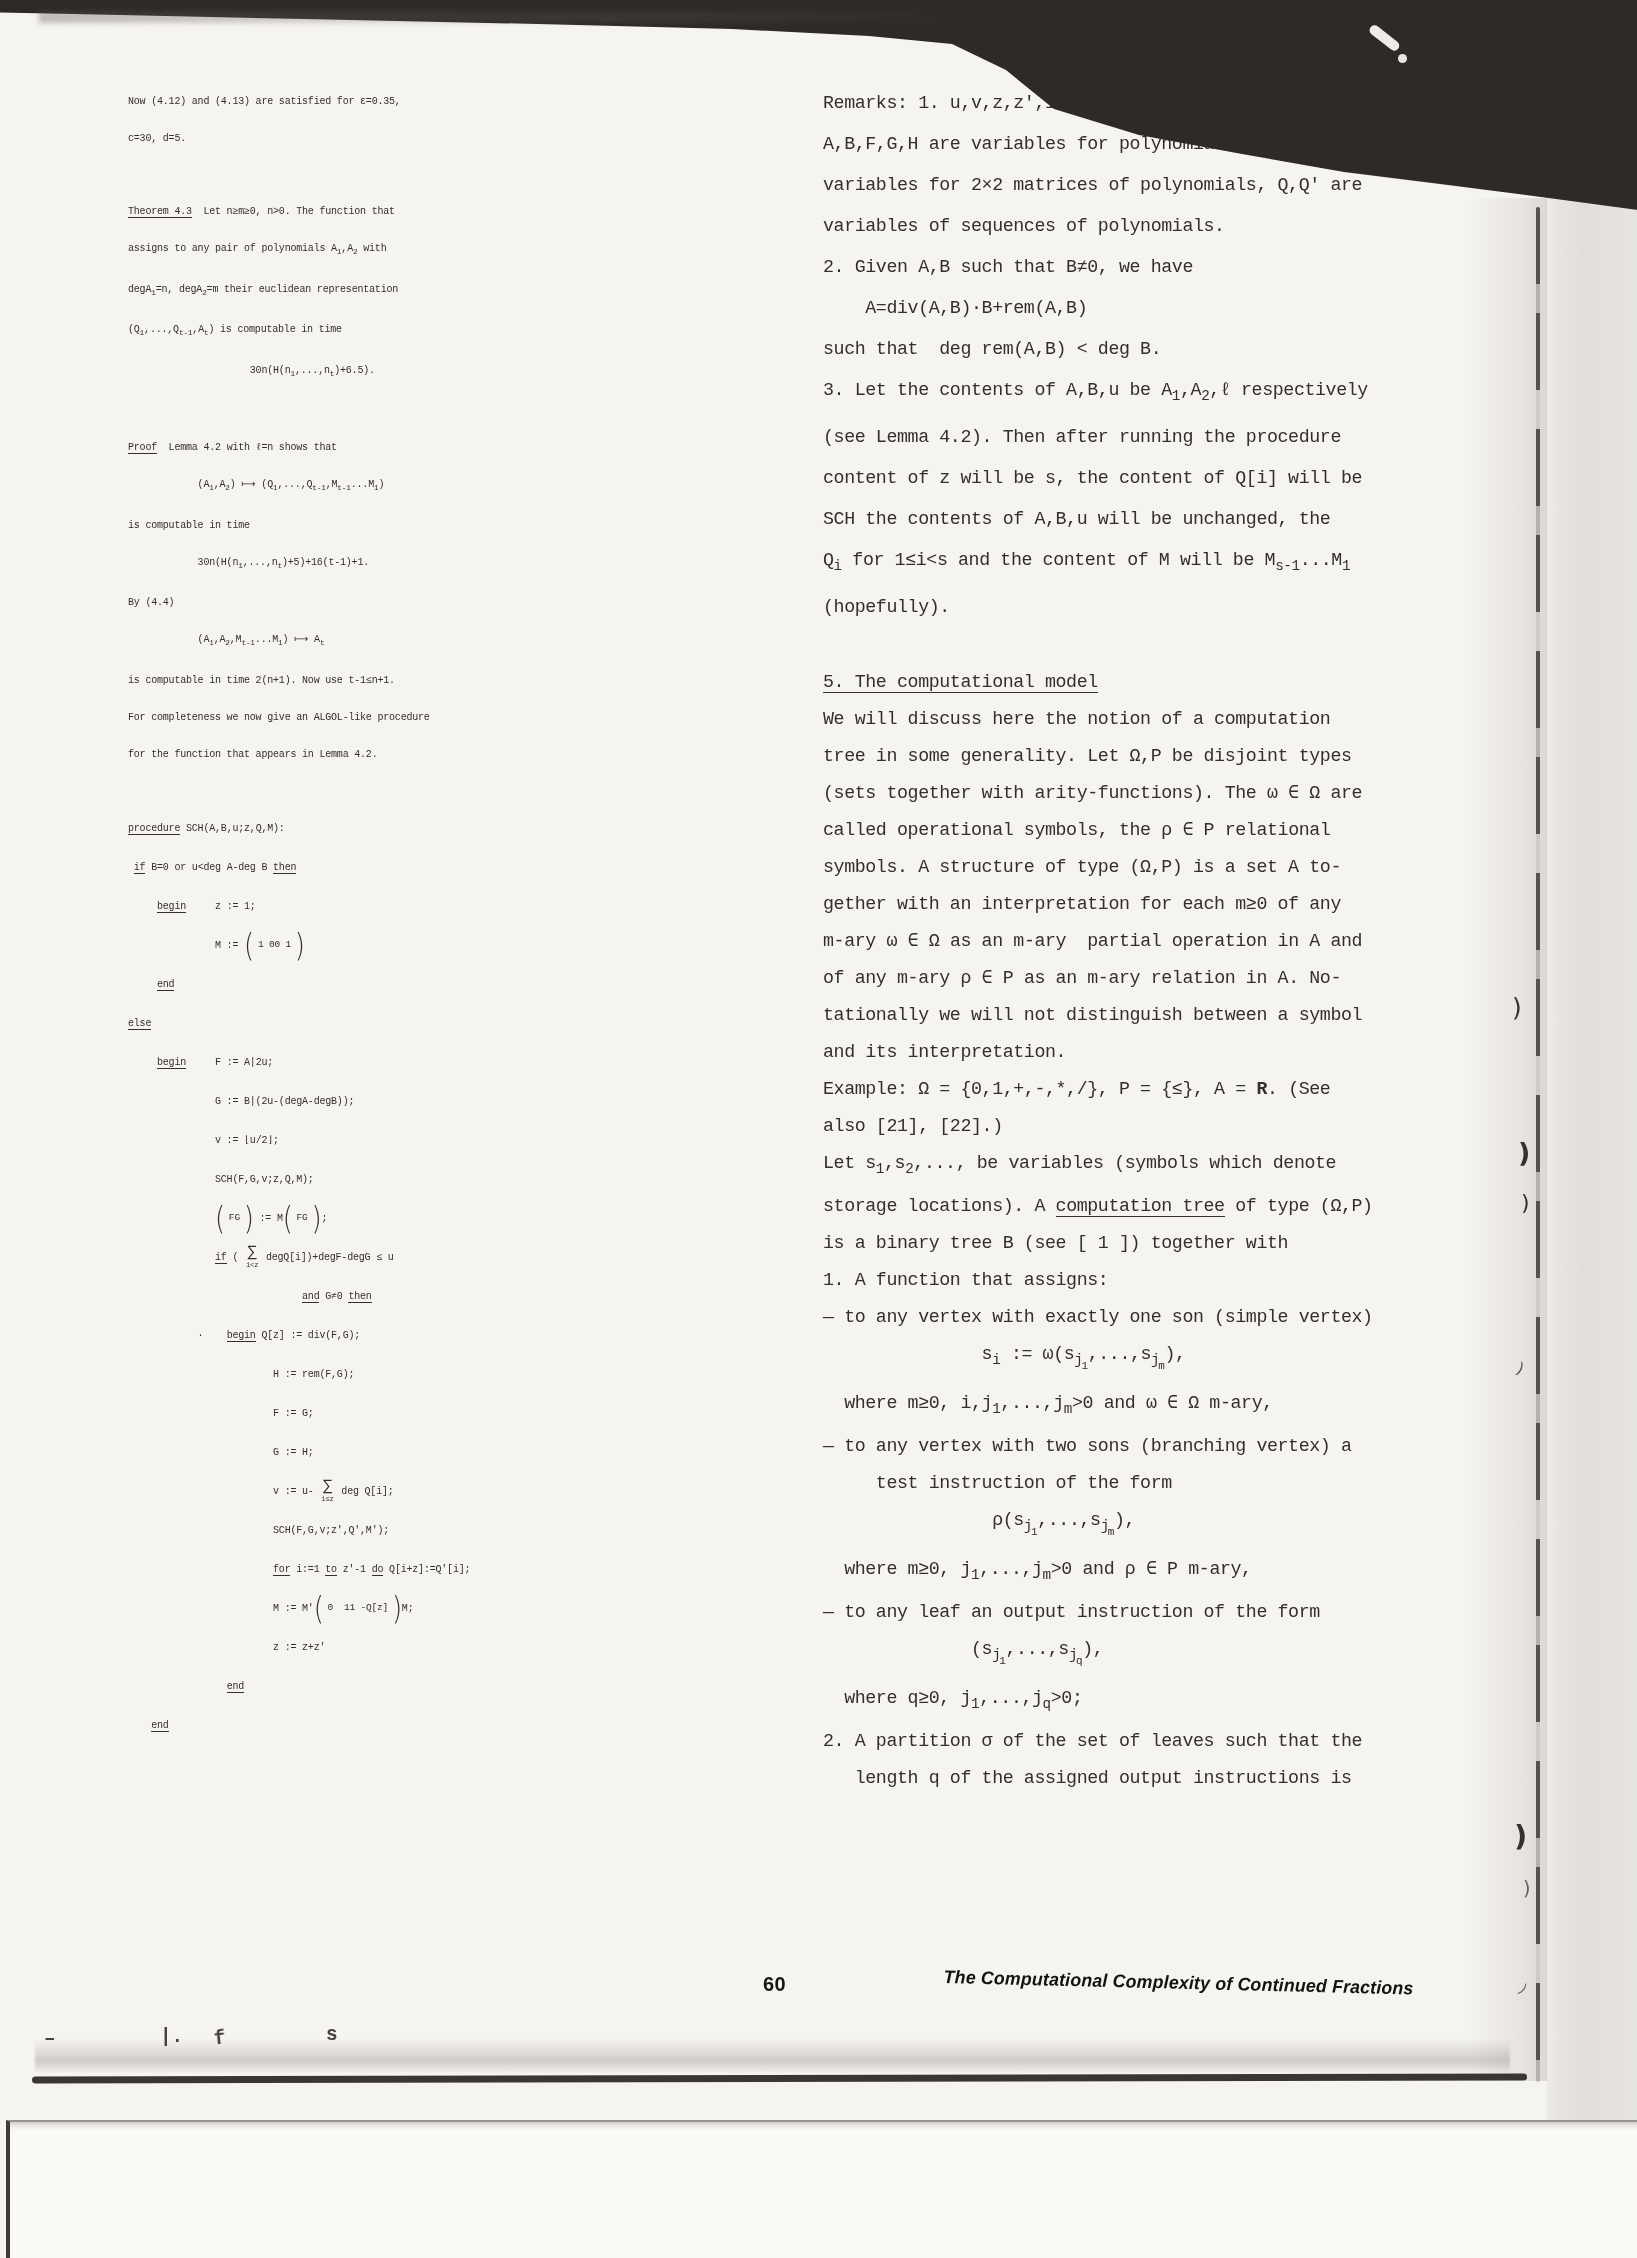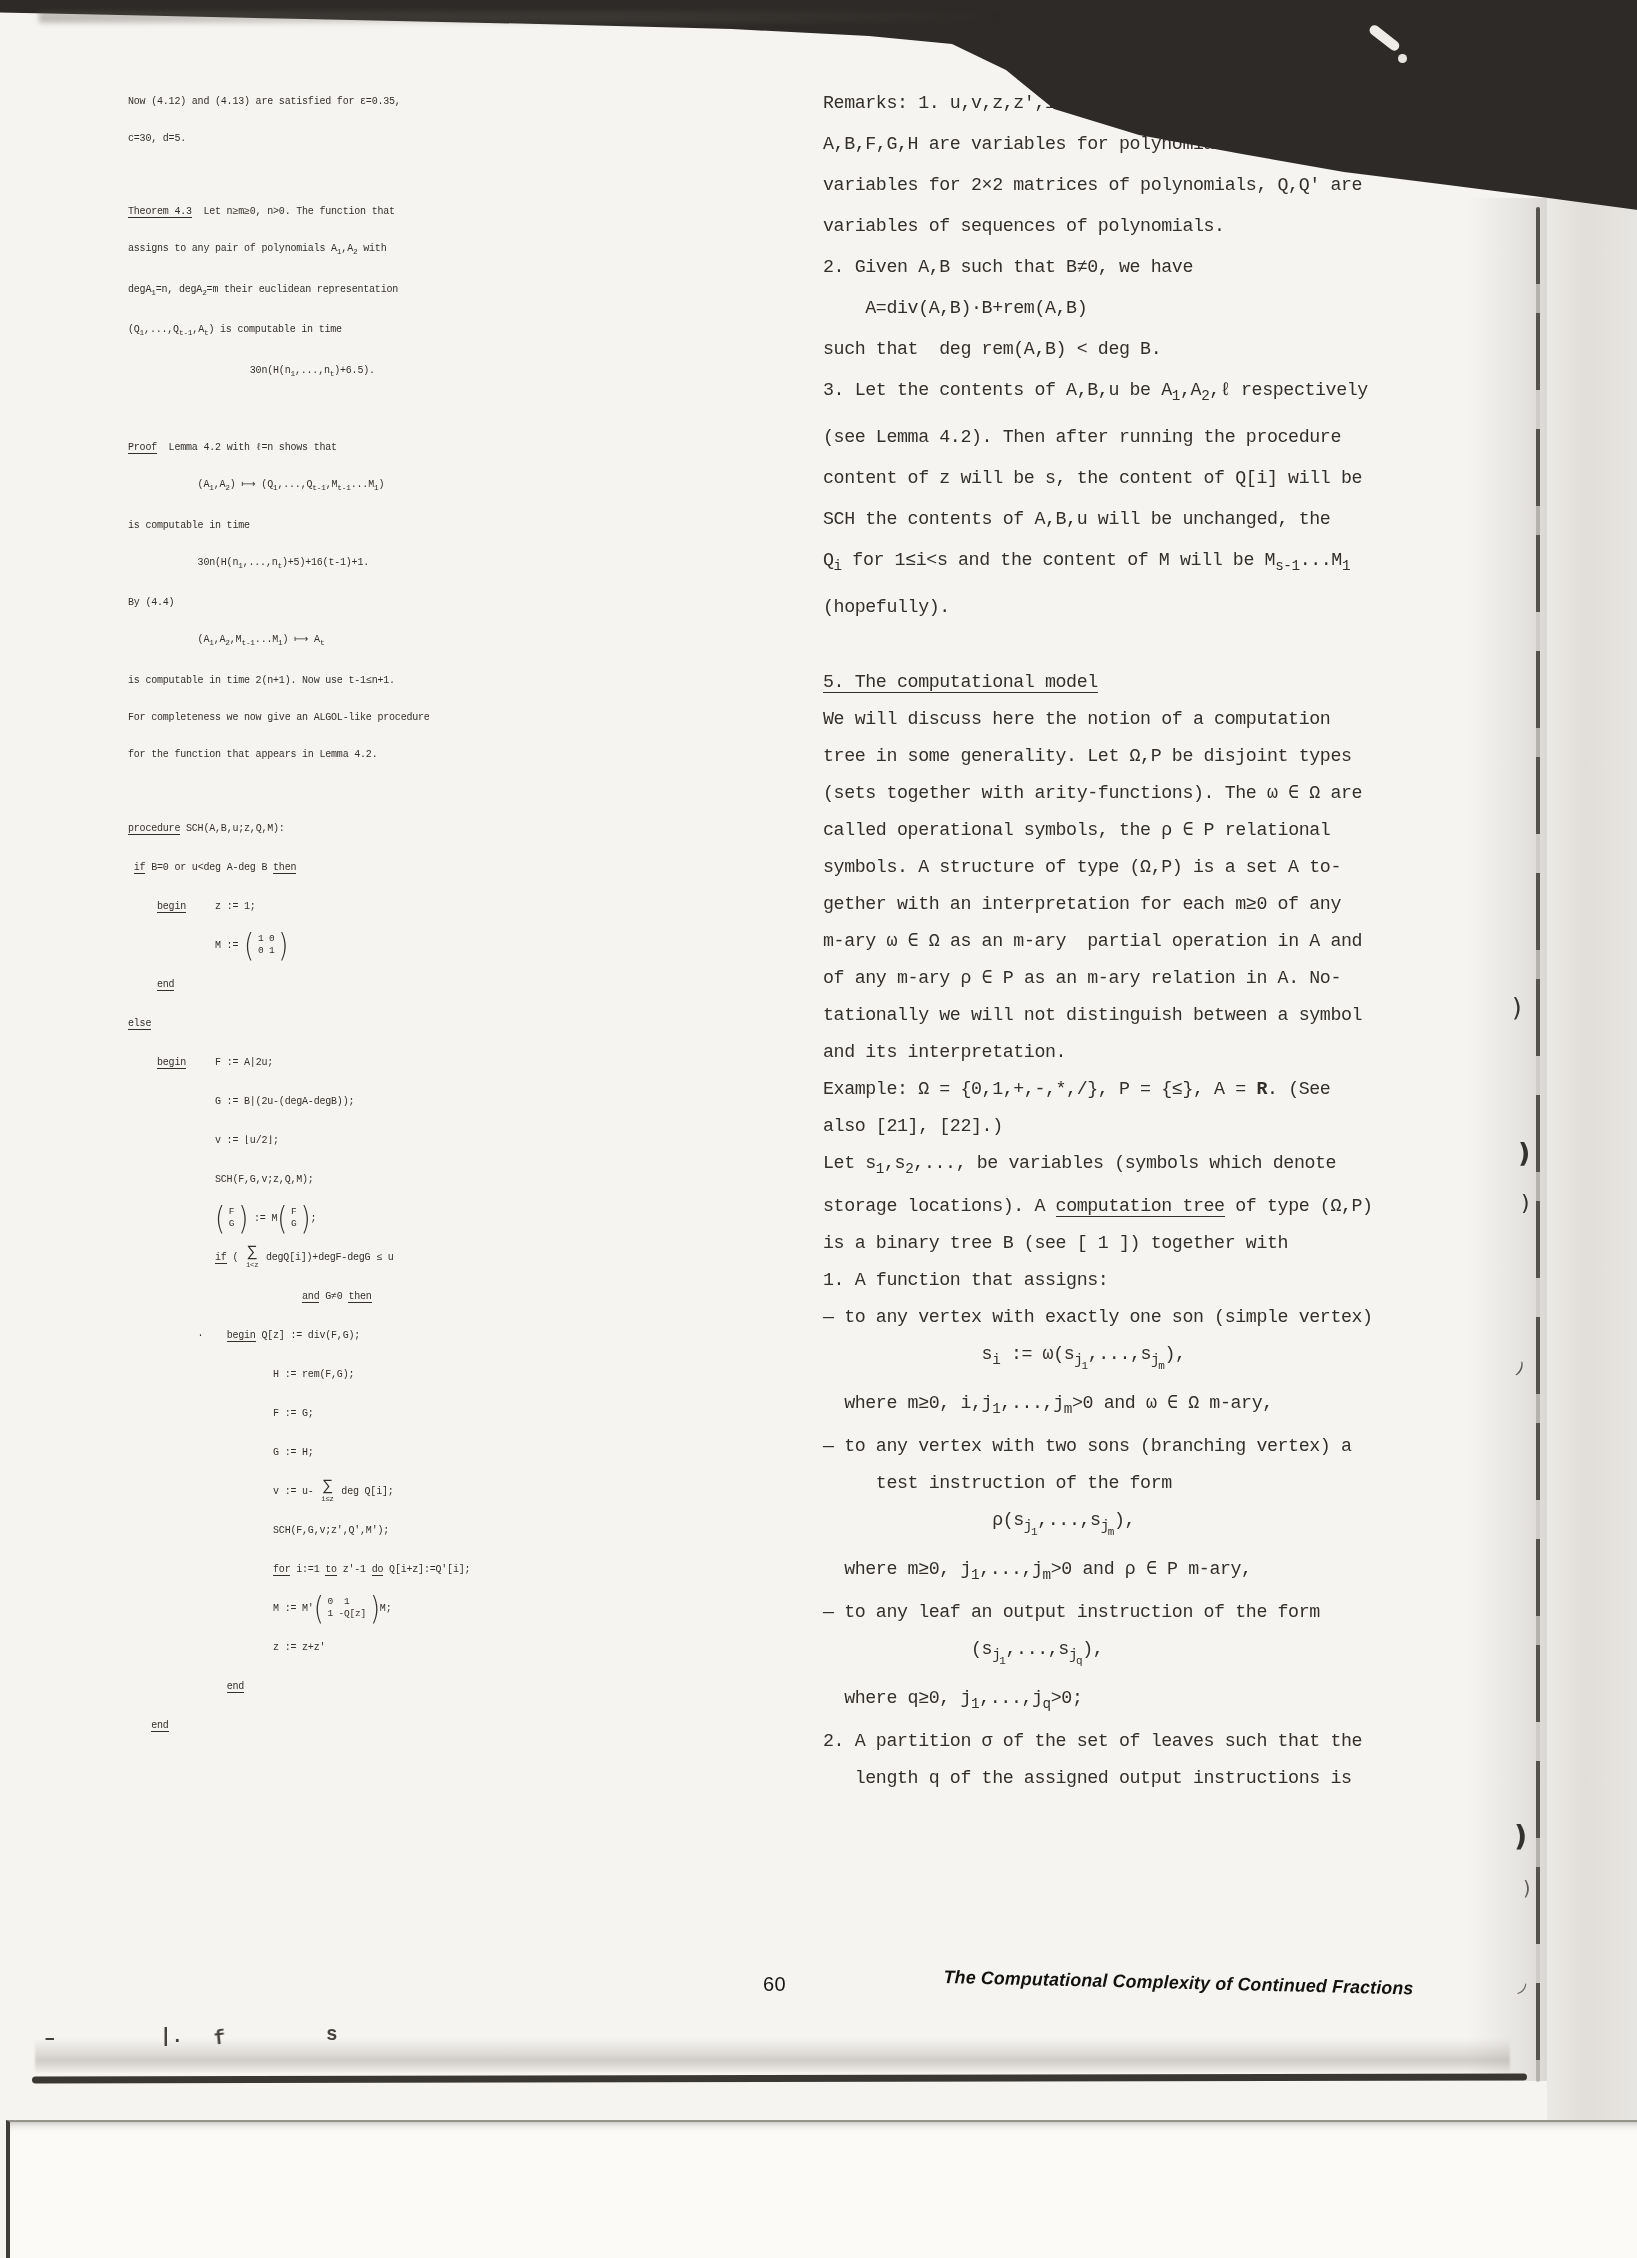--- a/index.html
+++ b/index.html
@@ -14,29 +14,29 @@
   .col-left{left:128px;top:83px;width:618px;font-size:10px;letter-spacing:-0.2px;--lh:37px;}
   .col-right{left:823px;top:83px;width:618px;font-size:18.3px;letter-spacing:-0.4px;--lh:41px;}
   .block + .block{margin-top:36px;}
   .ln{white-space:pre;line-height:var(--lh);}
   .u{border-bottom:1.9px solid currentColor;}
   .sb{font-size:.78em;vertical-align:-.35em;}
   .sd{font-size:.6em;vertical-align:-.9em;margin-left:-1px;}
   .bold{font-weight:bold;}
   .mat{display:inline-flex;align-items:center;vertical-align:middle;margin:1.9px 0;}
   .par{font-family:"DejaVu Sans",sans-serif;font-weight:300;font-size:260%;line-height:.85;display:inline-block;transform:scaleY(1.22);}
-  .rows{display:inline-flex;flex-direction:column;line-height:1.3;font-size:.95em;padding:0 3.9px;font-family:Liberation Mono, monospace;}
+  .rows{display:inline-flex;flex-direction:row;line-height:1.3;font-size:.95em;padding:0 3.9px;font-family:Liberation Mono, monospace;}
   .rows span{white-space:pre;}
   .rows.c{align-items:center;}
   .sum{display:inline-flex;flex-direction:column;align-items:center;vertical-align:middle;line-height:1;margin:0 1.9px;}
   .sig{font-size:1.55em;line-height:.9;}
   .lab{font-size:.72em;line-height:1;margin-top:1.9px;}
   
   .pageno{position:absolute;left:763px;top:1973px;z-index:5;
-    font-family:"Liberation Sans",sans-serif;font-weight:400;font-size:20px;
+    font-family:"Liberation Sans",sans-serif;font-weight:700;font-size:20px;
     letter-spacing:0.5px;color:#171614;}
   .runtitle{position:absolute;left:944px;top:1966px;z-index:5;white-space:nowrap;
     font-family:"Liberation Sans",sans-serif;font-style:italic;font-weight:700;font-size:18.3px;
     color:#131211;letter-spacing:0.2px;transform:rotate(1.4deg) scaleX(.97);transform-origin:left top;}
   
   .top-band{position:absolute;left:0;top:0;width:1638px;height:212px;z-index:6;background:#2d2a27;
     clip-path:polygon(0 0,1638px 0,1638px 210px,1556px 199px,1448px 185px,1344px 172px,1242px 154px,
       1139px 135px,1054px 109px,1006px 70px,952px 44px,869px 36px,732px 29px,539px 24px,317px 19.3px,143px 15.4px,0 12.6px);}
   .band-fuzz{position:absolute;left:39px;top:10.6px;width:966px;height:12.6px;z-index:6;
     background:linear-gradient(90deg,rgba(90,85,80,.35),rgba(120,115,108,.18) 60%,transparent);filter:blur(2.9px);}

